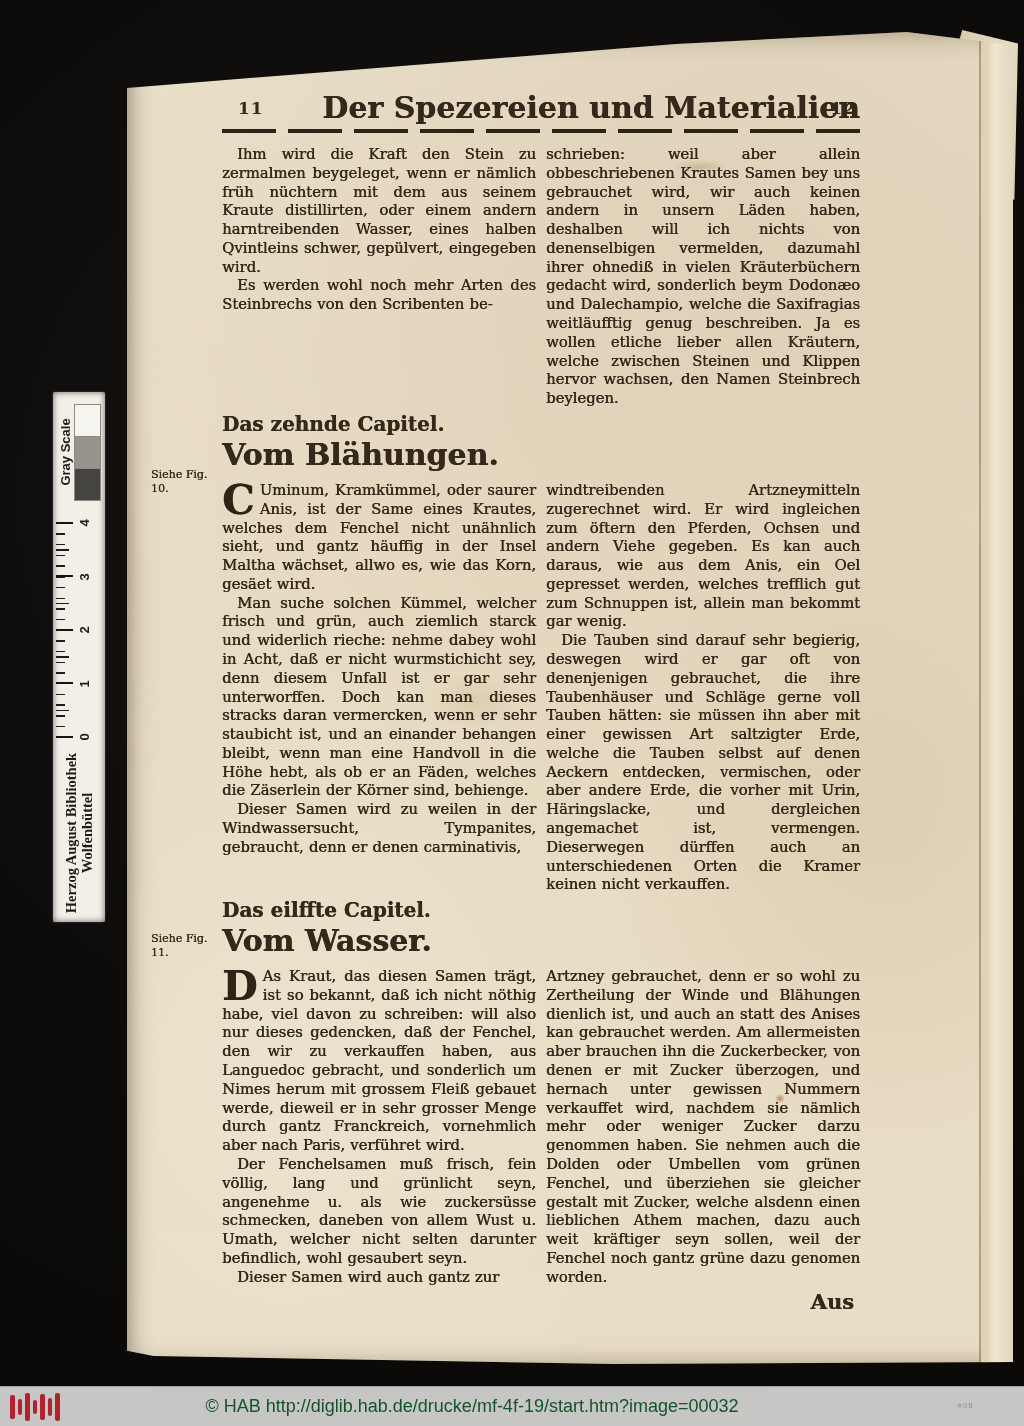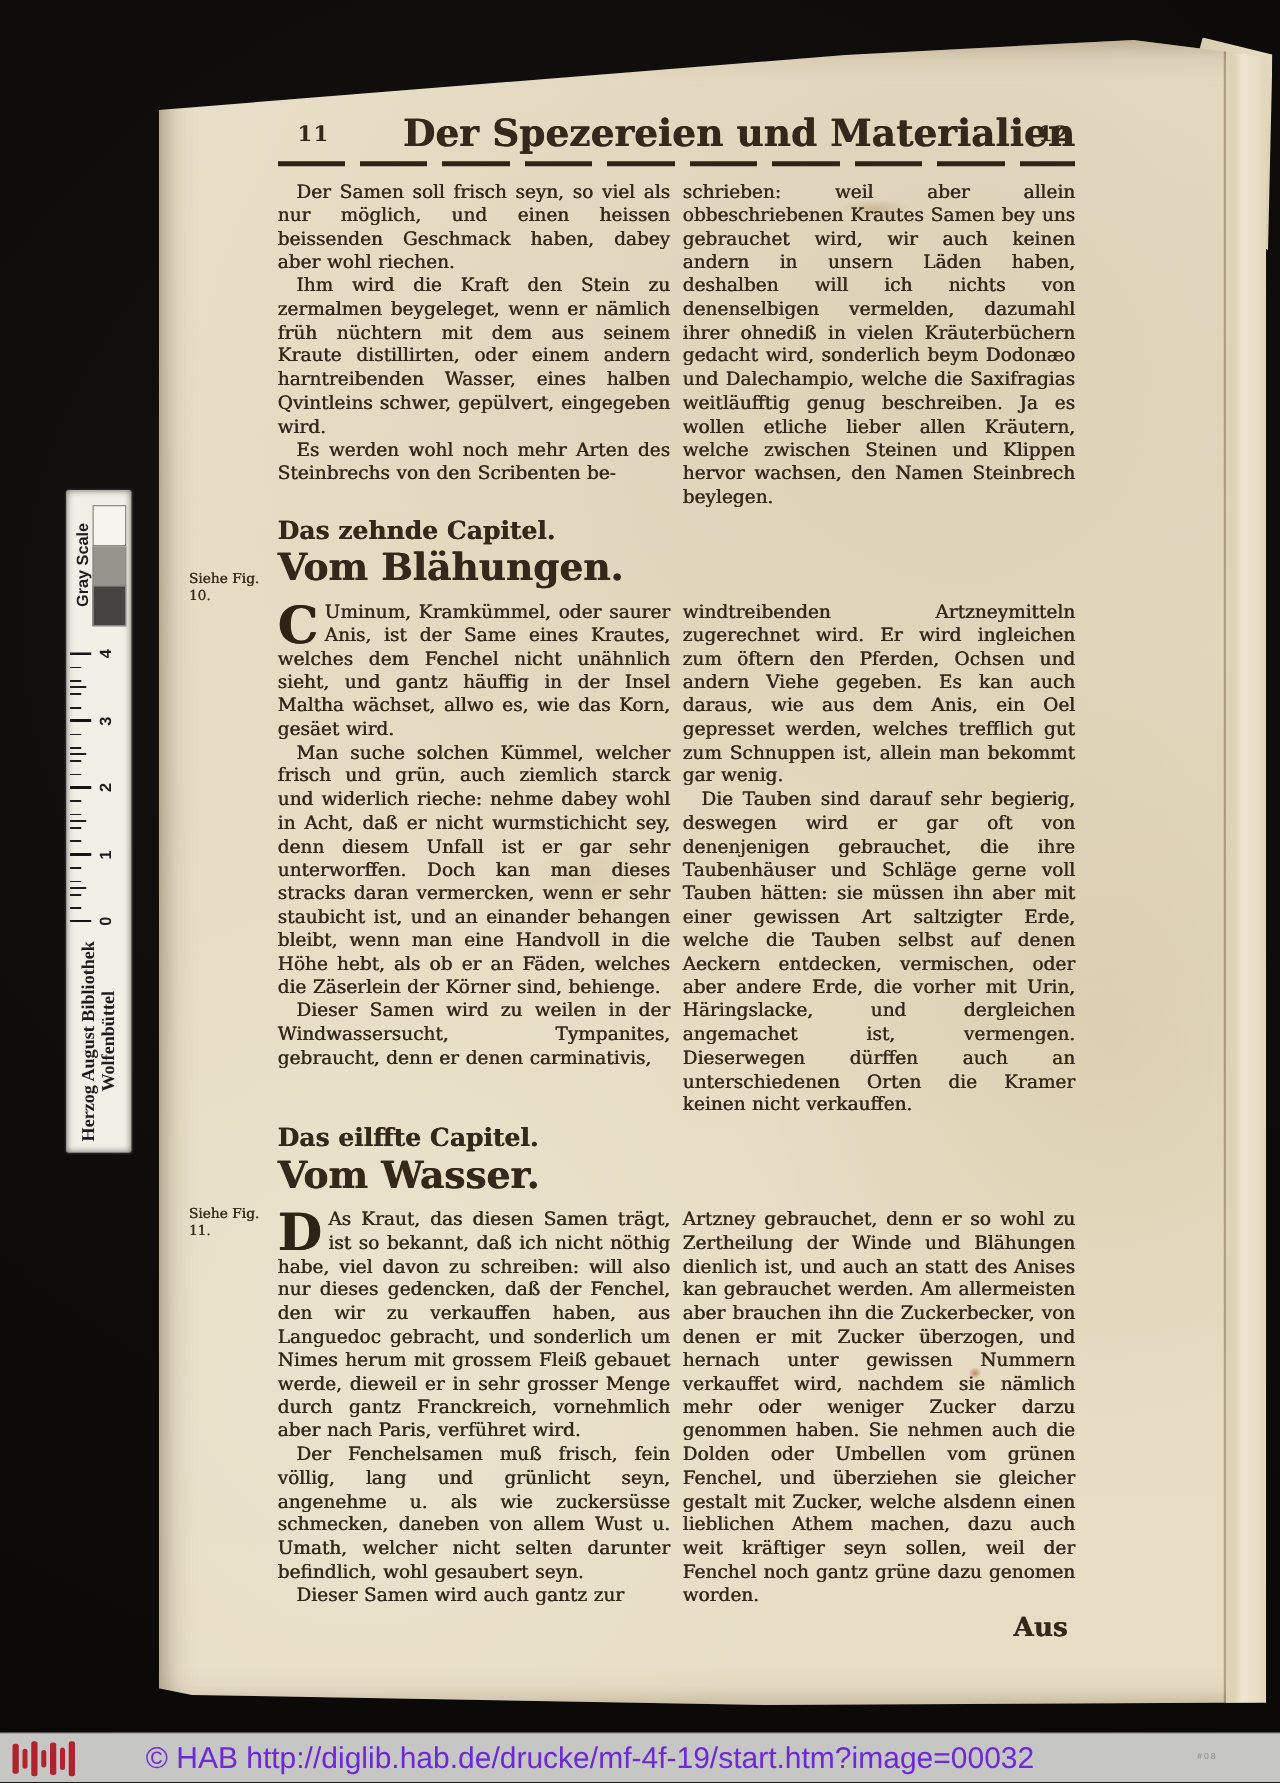--- a/index.html
+++ b/index.html
@@ -50,23 +50,23 @@
   .sec-intro{min-height:250px;}
   .sec-kram{min-height:398px;}
   .sec-fenchel{min-height:330px;}
 
   .chap-head{text-align:left;margin:4px 0 8px;}
   .chap-head .l1{font-size:20px;font-weight:bold;line-height:1.25;text-shadow:.3px 0 0 #33281a;}
   .chap-head .l2{font-size:30px;font-weight:bold;line-height:1.2;text-shadow:.5px 0 0 #33281a;}
 
   .dropcap{float:left;font-size:41px;line-height:.82;font-weight:bold;padding:3px 5px 0 0;color:#2e2416;}
   .margin-note{position:absolute;left:24px;width:70px;font-size:11px;line-height:1.25;
-      color:#3a2e1e;text-shadow:.3px 0 0 #3a2e1e;}
+      color:#3a2e1e;text-shadow:.3px 0 0 #3a2e1e;margin-top:12px;}
   .margin-note.fig10{top:424px;}
-  .margin-note.fig11{top:932px;}
+  .margin-note.fig11{top:888px;}
   .catchword{text-align:right;font-size:21px;font-weight:bold;margin-top:3px;padding-right:6px;
       text-shadow:.4px 0 0 #33281a;}
 
   
   .ruler{position:absolute;left:53px;top:392px;width:52px;height:530px;background:#f2efe7;
       border-radius:2px;box-shadow:0 0 6px rgba(0,0,0,.6) inset,0 0 2px rgba(255,255,255,.3);}
   .ruler-inner{position:absolute;left:50%;top:50%;width:530px;height:52px;
       transform:translate(-50%,-50%) rotate(-90deg);display:flex;align-items:stretch;color:#1c1c1c;}
   .institution{width:178px;display:flex;flex-direction:column;justify-content:center;text-align:center;
       font-family:"Liberation Serif", serif;font-weight:bold;font-size:14.5px;line-height:1.12;}
@@ -85,21 +85,21 @@
   .gs-swatches .sw{width:31px;height:25px;border:1px solid #8b8b86;margin-left:-1px;}
 
   
   .footer{position:absolute;left:0;bottom:0;width:1024px;height:39px;background:#c6c6c4;
       box-shadow:0 -1px 0 #9e9e9c;}
   .hab-logo{position:absolute;left:10px;top:3px;height:33px;display:flex;align-items:center;gap:3px;}
   .hab-logo .bar{width:4.5px;border-radius:2px;}
   .bar.b1{height:24px;} .bar.b2{height:16px;} .bar.b3{height:28px;} .bar.b4{height:14px;}
   .bar.b5{height:26px;} .bar.b6{height:18px;} .bar.b7{height:28px;}
   .footer-text{position:absolute;left:0;right:80px;top:0;height:39px;line-height:39px;text-align:center;
-      font-family:"Liberation Sans", sans-serif;font-size:24px;color:#6d28d9;}
+      font-family:"Liberation Sans", sans-serif;font-size:18px;color:#14532d;}
   .scan-marker{position:absolute;right:50px;top:15px;font-family:"Liberation Sans", sans-serif;
       font-size:7px;color:#8a8a88;letter-spacing:1.5px;}
 </style>
 </head>
 <body>
 
 <div id="stage">
 
   <div class="page-stack"></div>
 
@@ -118,21 +118,20 @@
         <span class="pnum left">11</span>
         <div class="rh-title">Der Spezereien und Materialien</div>
         <span class="pnum right">12</span>
       </div>
       <div class="head-rule"></div>
 
       <div class="text-block">
 
         <div class="two-col sec-intro">
           <div class="col">
-            <p>Der Samen soll frisch seyn, so viel als nur möglich, und einen heissen beissenden Geschmack haben, dabey aber wohl riechen.</p>
             <p>Ihm wird die Kraft den Stein zu zermalmen beygeleget, wenn er nämlich früh nüchtern mit dem aus seinem Kraute distillirten, oder einem andern harntreibenden Wasser, eines halben Qvintleins schwer, gepülvert, eingegeben wird.</p>
             <p>Es werden wohl noch mehr Arten des Steinbrechs von den Scribenten be-</p>
           </div>
           <div class="col">
             <p class="no-indent">schrieben: weil aber allein obbeschriebenen Krautes Samen bey uns gebrauchet wird, wir auch keinen andern in unsern Läden haben, deshalben will ich nichts von denenselbigen vermelden, dazumahl ihrer ohnediß in vielen Kräuterbüchern gedacht wird, sonderlich beym Dodonæo und Dalechampio, welche die Saxifragias weitläufftig genug beschreiben. Ja es wollen etliche lieber allen Kräutern, welche zwischen Steinen und Klippen hervor wachsen, den Namen Steinbrech beylegen.</p>
           </div>
         </div>
 
         <div class="chap-head">
           <div class="l1">Das zehnde Capitel.</div>

